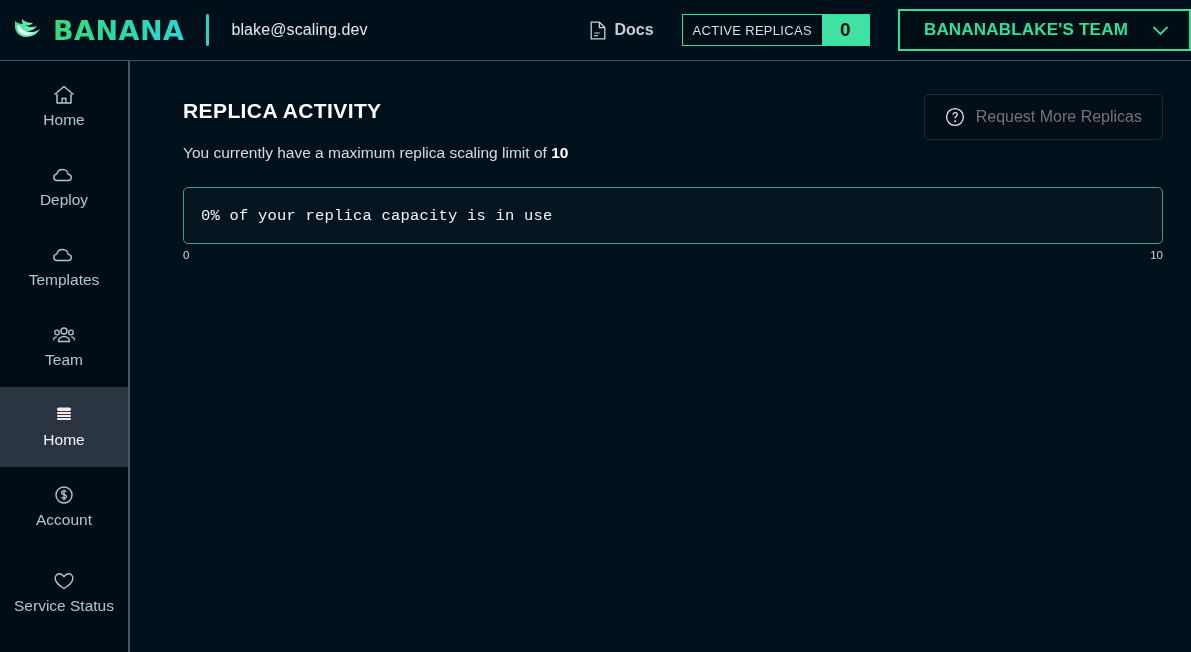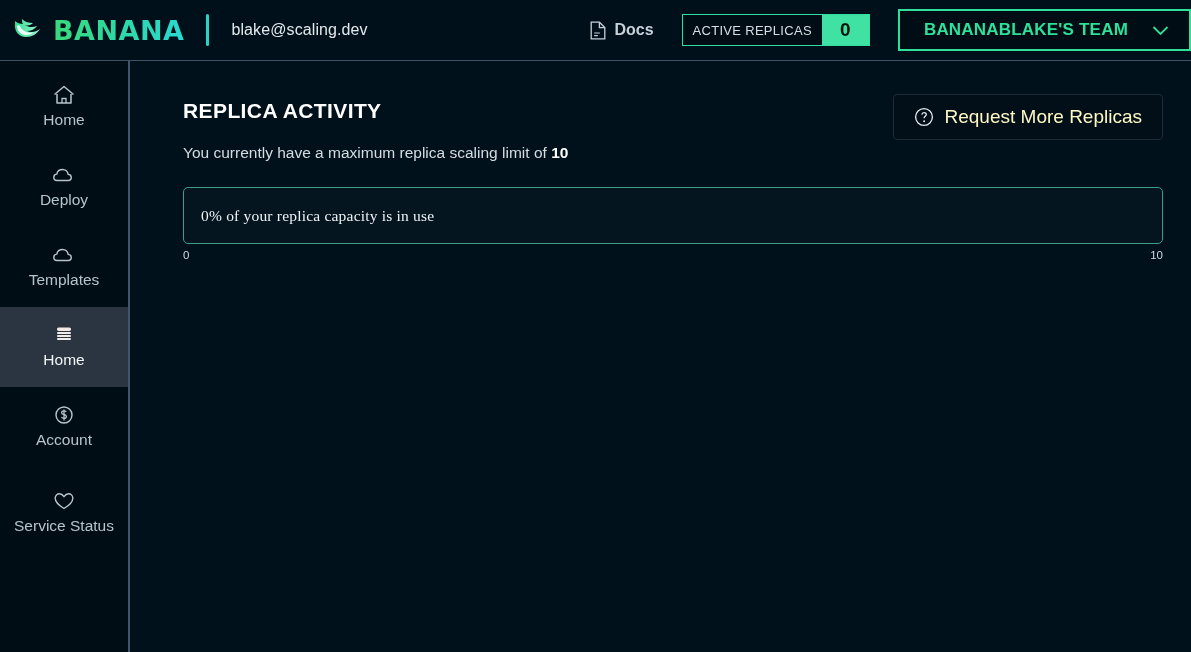--- a/index.html
+++ b/index.html
@@ -209,40 +209,40 @@
 
   .request-button {
     display: flex;
     align-items: center;
     gap: 11px;
     height: 46px;
     padding: 0 20px;
     border: 1px solid #1d2b36;
     border-radius: 4px;
     background: #020f18;
-    color: #fef9c3;
-    font-size: 19px;
+    color: #737373;
+    font-size: 16px;
     cursor: pointer;
     white-space: nowrap;
     margin-top: -5px;
   }
   .q-icon { width: 20px; height: 20px; display: block; }
 
   .capacity-wrap { margin-top: 25px; position: relative; }
 
   .capacity-box {
     height: 57px;
     border: 1.5px solid #3f9e86;
     border-radius: 5px;
     background: #041520;
     display: flex;
     align-items: center;
     padding-left: 17px;
     color: #eef3f6;
-    font-family: Liberation Serif, serif;
+    font-family: Liberation Mono, monospace;
     font-size: 15.5px;
     letter-spacing: 0.2px;
   }
 
   .scale-row {
     display: flex;
     justify-content: space-between;
     margin-top: 5px;
     font-size: 11.5px;
     color: #cfd7de;
@@ -319,20 +319,30 @@
         <span class="nav-label">Deploy</span>
       </div>
 
       <div class="nav-item">
         <svg class="nav-icon" viewBox="0 0 24 22">
           <path d="M5 16.5c-1.8 0-3.2-1.4-3.2-3.2 0-1.7 1.3-3.1 3-3.2.5-2.7 2.9-4.6 5.7-4.6 2.9 0 5.3 2.1 5.7 4.9 1.8.1 3.1 1.5 3.1 3.1 0 1.7-1.4 3-3.1 3z" fill="none" stroke="#b9c3cc" stroke-width="1.4"></path>
         </svg>
         <span class="nav-label">Templates</span>
       </div>
 
+      <div class="nav-item">
+        <svg class="nav-icon" viewBox="0 0 24 22">
+          <circle cx="12" cy="7" r="3" fill="none" stroke="#b9c3cc" stroke-width="1.4"></circle>
+          <circle cx="5" cy="8.5" r="2.3" fill="none" stroke="#b9c3cc" stroke-width="1.3"></circle>
+          <circle cx="19" cy="8.5" r="2.3" fill="none" stroke="#b9c3cc" stroke-width="1.3"></circle>
+          <path d="M6.5 17.5c0-3 2.5-5 5.5-5s5.5 2 5.5 5z" fill="none" stroke="#b9c3cc" stroke-width="1.4"></path>
+          <path d="M1.5 16.5c0-2 1.4-3.4 3.3-3.6M22.5 16.5c0-2-1.4-3.4-3.3-3.6" fill="none" stroke="#b9c3cc" stroke-width="1.2"></path>
+        </svg>
+        <span class="nav-label">Team</span>
+      </div>
 
       <div class="nav-item active">
         <svg class="nav-icon" viewBox="0 0 24 22">
           <rect x="5" y="3.5" width="14" height="3.4" rx="1.6" fill="#f3e9e6"></rect>
           <rect x="5" y="8" width="14" height="1.9" rx="0.9" fill="#f3e9e6"></rect>
           <rect x="5" y="11" width="14" height="1.9" rx="0.9" fill="#f3e9e6"></rect>
           <rect x="5" y="14" width="14" height="1.9" rx="0.9" fill="#f3e9e6"></rect>
         </svg>
         <span class="nav-label">Home</span>
       </div>

